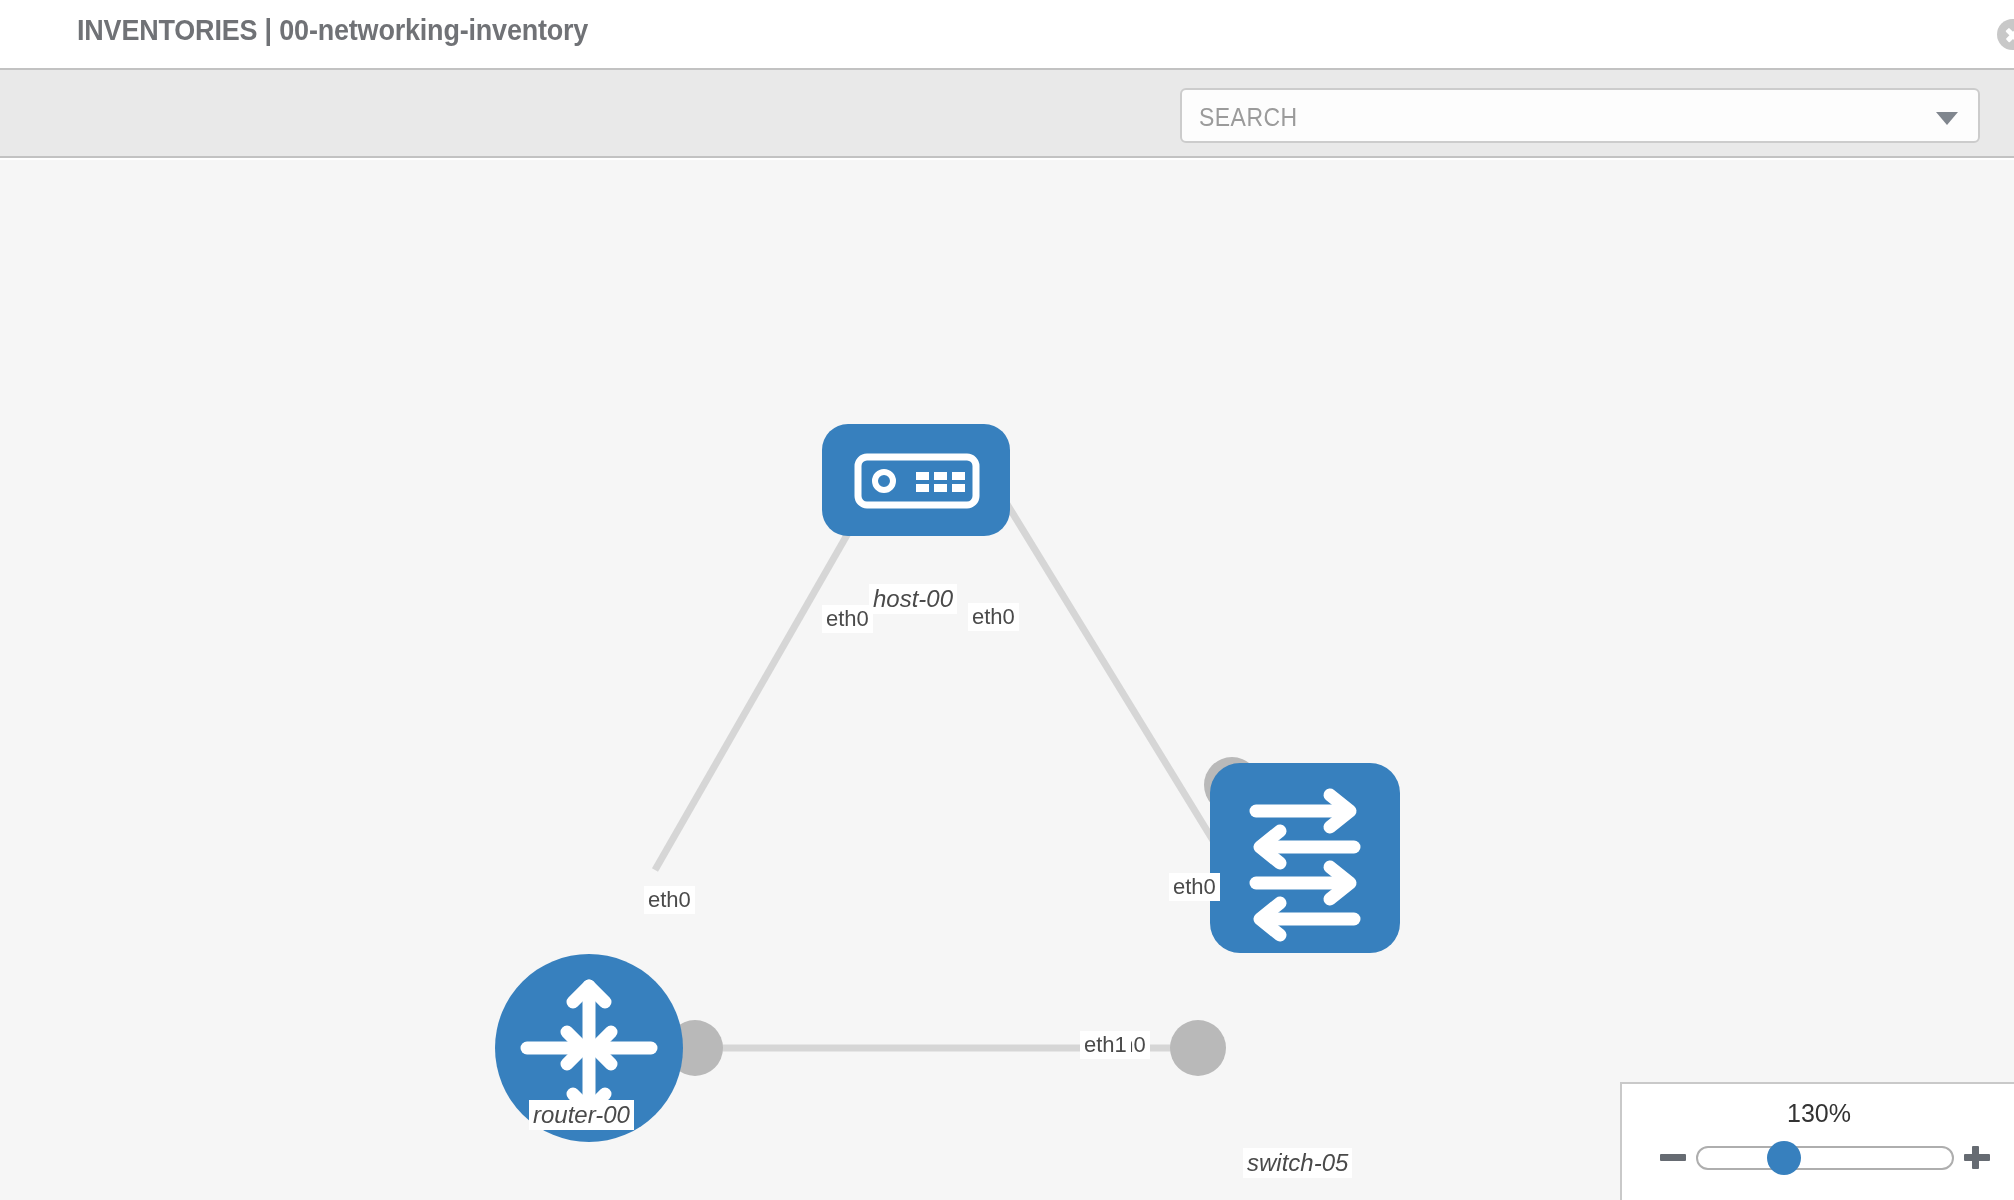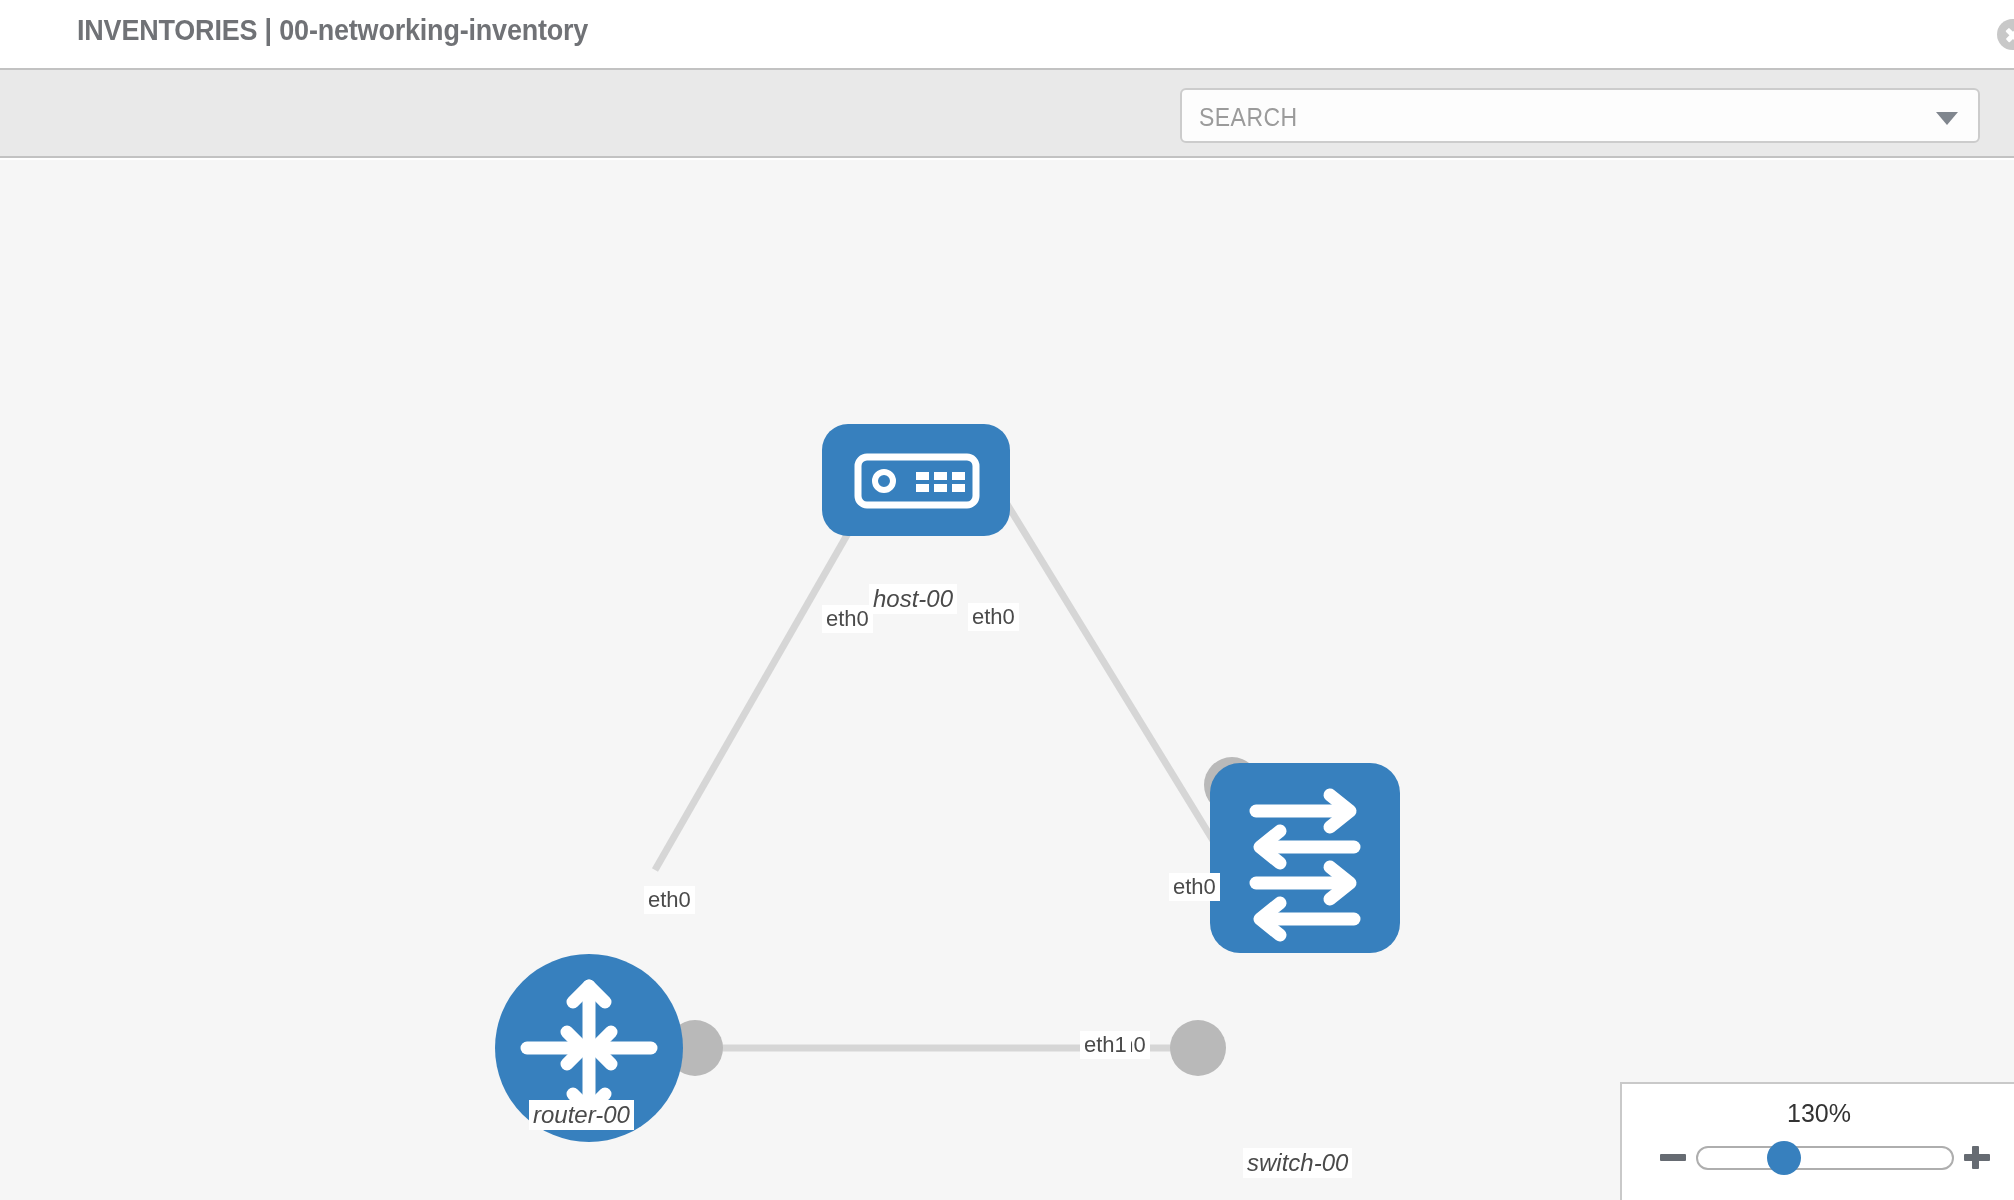--- a/index.html
+++ b/index.html
@@ -347,21 +347,21 @@
 
     <span class="chip iface" style="left:822px; top:445px;">eth0</span>
     <span class="chip iface" style="left:968px; top:443px;">eth0</span>
     <span class="chip iface" style="left:644px; top:726px;">eth0</span>
     <span class="chip iface" style="left:1169px; top:713px;">eth0</span>
     <span class="chip iface" style="left:1099px; top:871px;">eth0</span>
     <span class="chip iface" style="left:1080px; top:871px;">eth1</span>
 
     <span class="chip name" style="left:869px; top:424px;">host-00</span>
     <span class="chip name" style="left:529px; top:940px;">router-00</span>
-    <span class="chip name" style="left:1243px; top:988px;">switch-00</span>
+    <span class="chip name" style="left:1243px; top:988px;">switch-05</span>
 
   </div>
 
   <div class="zoom-panel">
     <div class="zoom-value">130%</div>
     <div class="zoom-minus"></div>
     <div class="zoom-track"></div>
     <div class="zoom-thumb"></div>
     <div class="zoom-plus"></div>
   </div>

